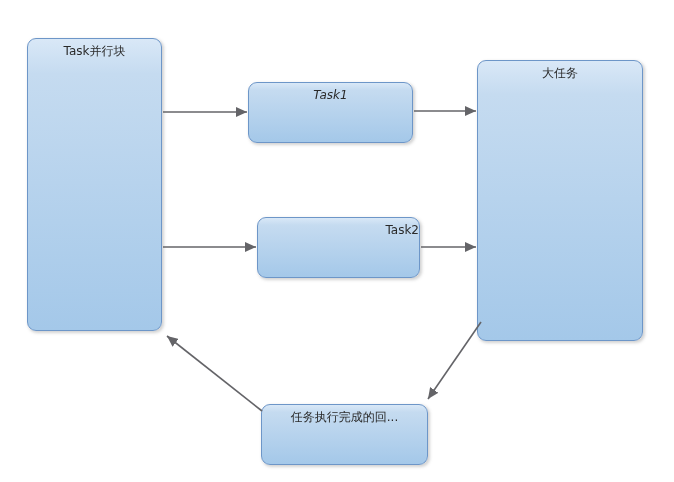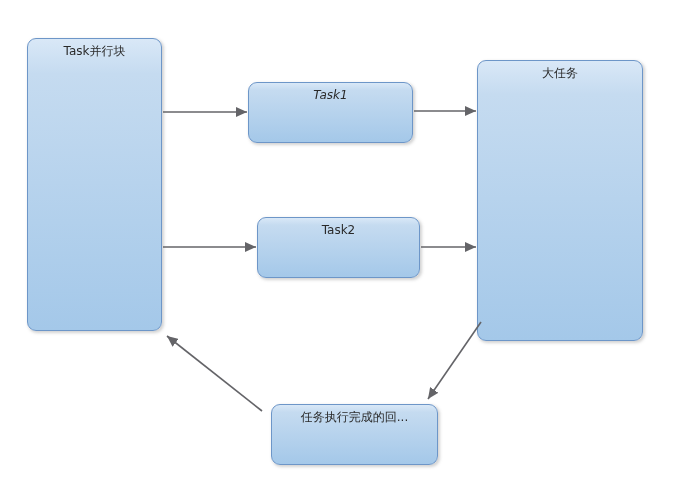--- a/index.html
+++ b/index.html
@@ -51,29 +51,29 @@
 <div class="canvas">
 
   <div class="node" style="left:27px; top:38px; width:135px; height:293px;">
     <span class="node-label">Task并行块</span>
   </div>
 
   <div class="node" style="left:248px; top:82px; width:165px; height:61px;font-style:italic;">
     <span class="node-label">Task1</span>
   </div>
 
-  <div class="node" style="left:257px; top:217px; width:163px; height:61px;">
+  <div class="node" style="left:257px; top:217px; width:163px; height:61px;justify-content:flex-end;">
     <span class="node-label">Task2</span>
   </div>
 
   <div class="node" style="left:477px; top:40px; width:166px; height:281px;margin-top:20px;">
     <span class="node-label">大任务</span>
   </div>
 
-  <div class="node" style="left:271px; top:404px; width:167px; height:61px;">
+  <div class="node" style="left:261px; top:404px; width:167px; height:61px;">
     <span class="node-label">任务执行完成的回...</span>
   </div>
 
   <svg class="edges" width="674" height="482">
     <defs>
       <marker id="arrowhead" markerUnits="userSpaceOnUse" markerWidth="12" markerHeight="10" refX="11" refY="5" orient="auto">
         <path d="M0,0 L11,5 L0,10 Z" fill="#646468"></path>
       </marker>
     </defs>
     <line x1="163" y1="112" x2="247" y2="112" marker-end="url(#arrowhead)"></line>

